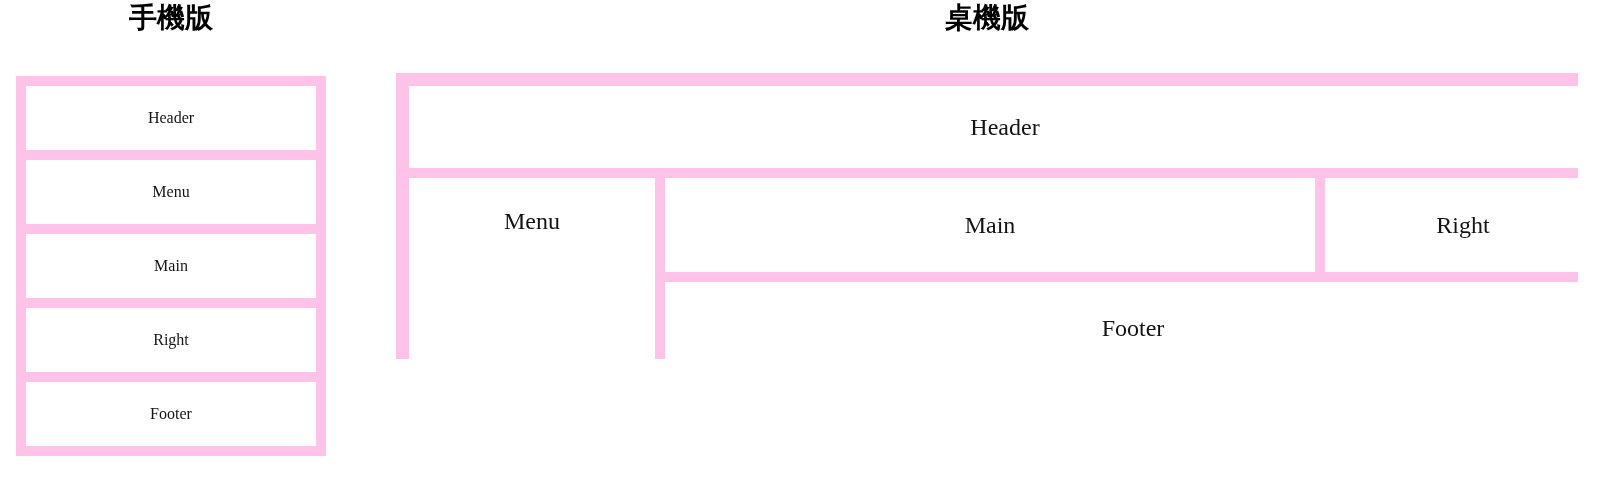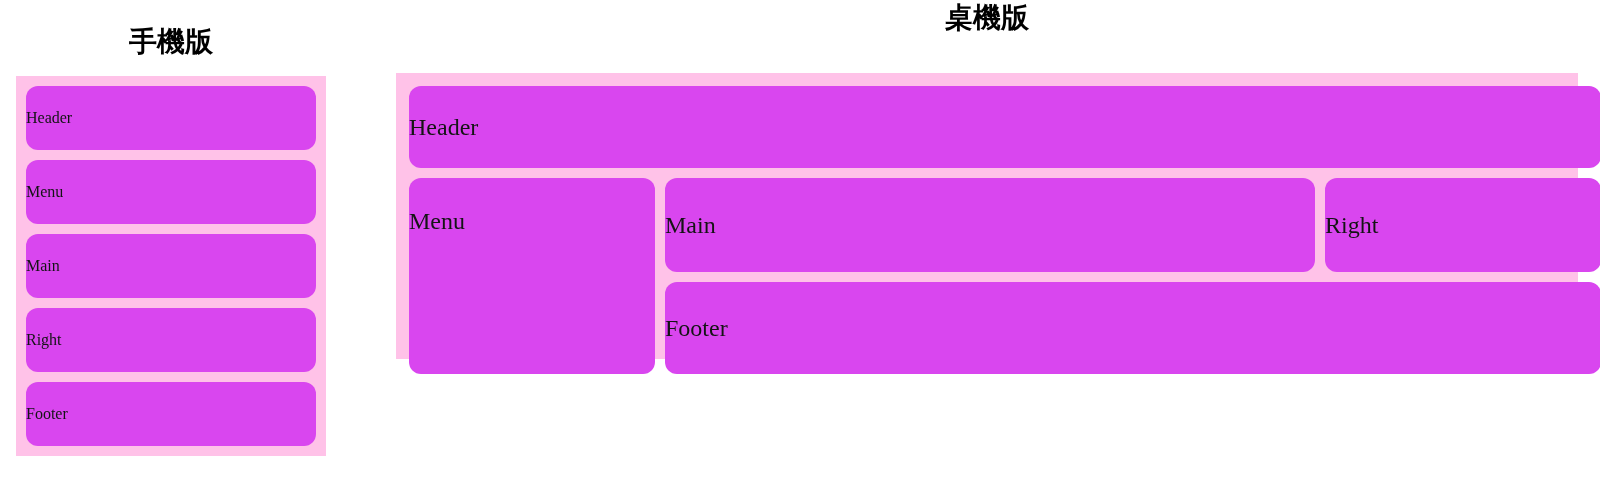--- a/index.html
+++ b/index.html
@@ -30,39 +30,38 @@
   }
 
   
   .layout-grid {
     background: #ffc2e8;
     display: grid;
     box-sizing: border-box;
   }
 
   .cell {
-    background: #d946ef;
+    background: #ffffff;
     display: flex;
-    justify-content: flex-start;
+    justify-content: center;
     color: #141414;
     font-family: "Liberation Serif", serif;
     box-sizing: border-box;
-    border-radius: 12px;
   }
 
   
   #mobile-panel {
     left: 16px;
     top: 0px;
     width: 310px;
   }
   #mobile-panel .panel-title {
     position: absolute;
     left: 0;
-    top: 28px;
+    top: 4px;
     width: 310px;
     font-family: Liberation Serif, serif;
   }
   #mobile-grid {
     position: absolute;
     left: 0;
     top: 76px;
     width: 310px;
     height: 380px;
     grid-template-columns: 1fr;

